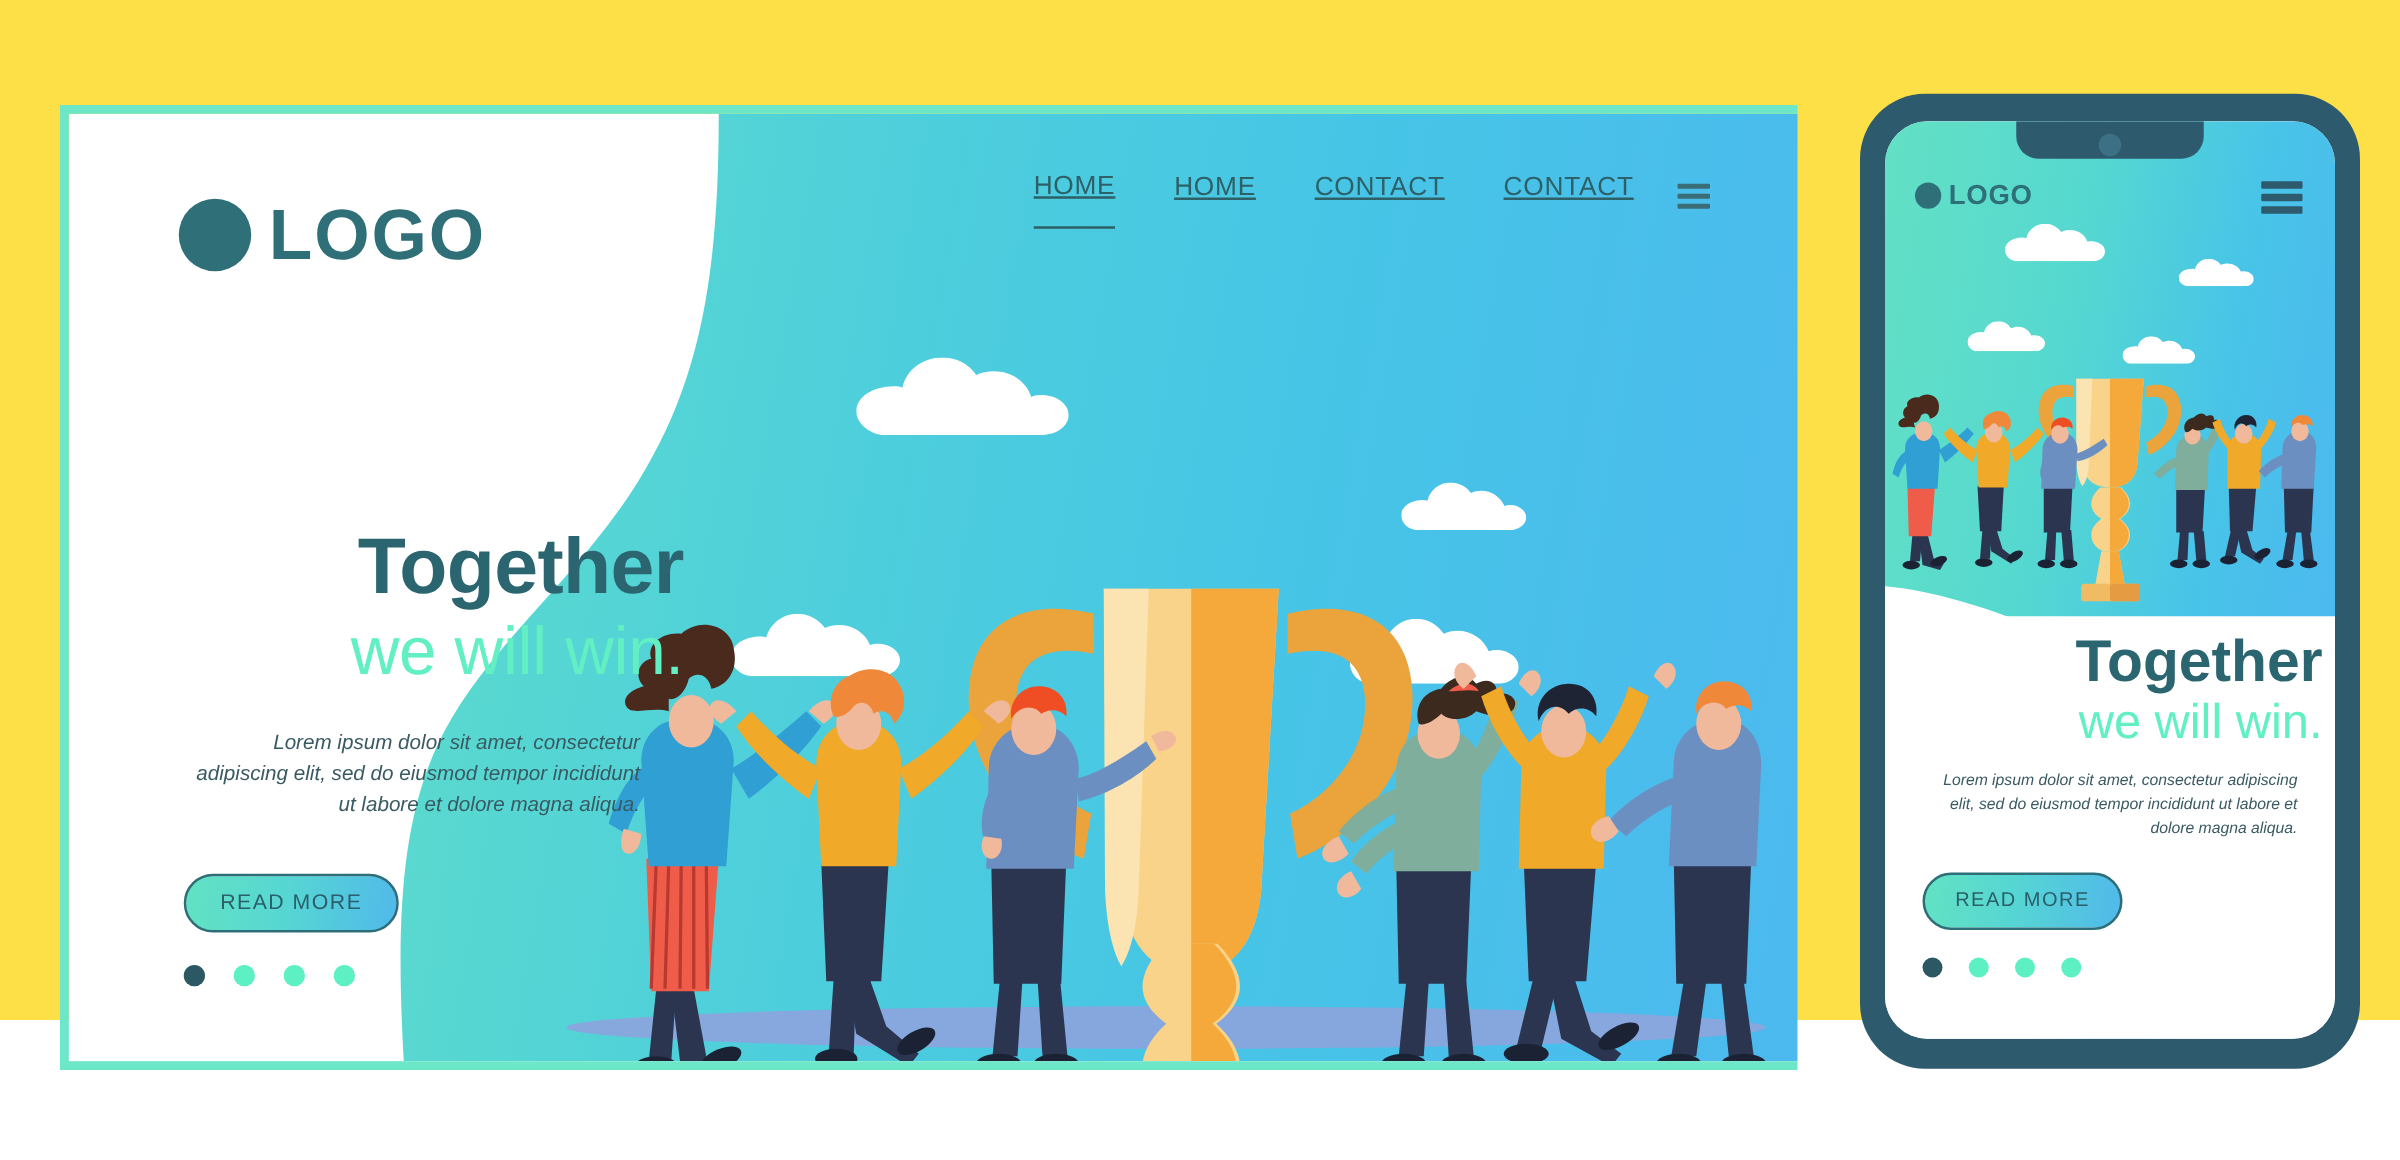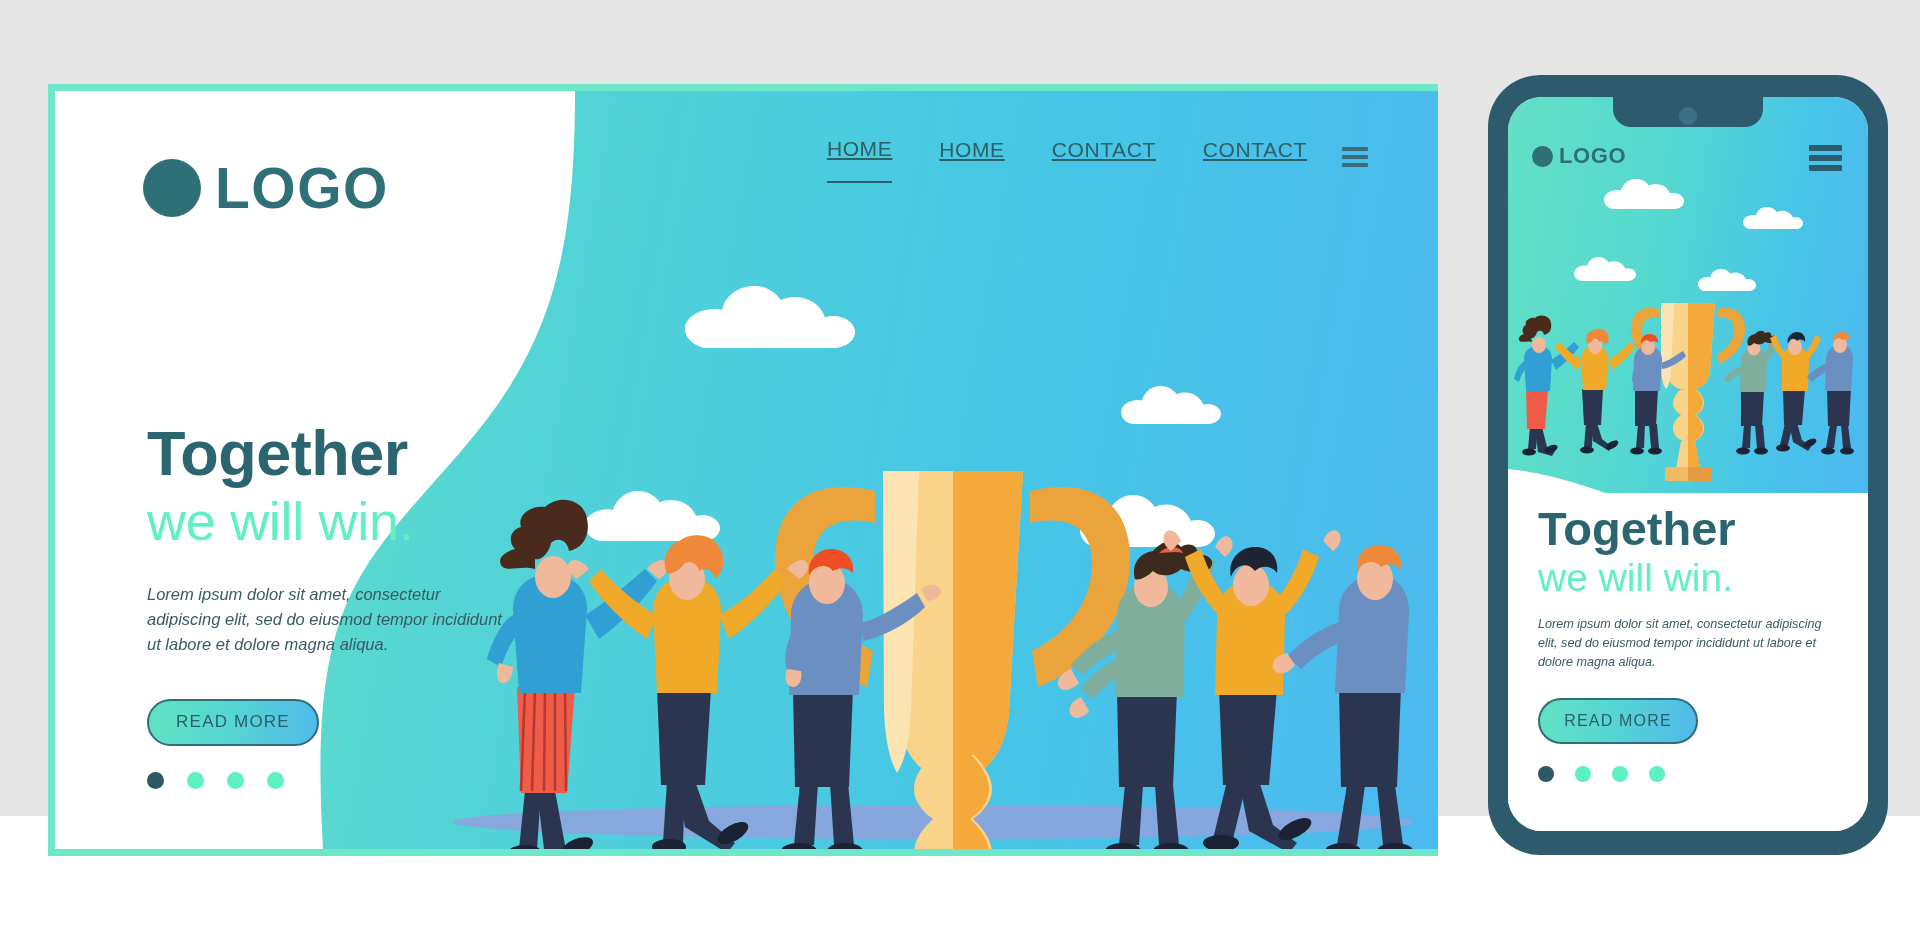--- a/index.html
+++ b/index.html
@@ -2,21 +2,21 @@
 <html><head>
 <meta charset="utf-8">
 <style>
   * { box-sizing: border-box; margin: 0; padding: 0; }
   html, body {
     width: 1920px; height: 928px;
     background: #ffffff;
     font-family: "Liberation Sans", sans-serif;
     overflow: hidden;
   }
-  .stage { position: relative; width: 1920px; height: 816px; background: #e5e5e5; }
+  .stage { position: relative; width: 1920px; height: 816px; background: #fde047; text-align: right; }
 
   
   .desktop {
     position: absolute;
     left: 48px; top: 84px;
     width: 1390px; height: 772px;
   }
   .desktop-frame {
     position: absolute; inset: 0;
     border-left: 7px solid #6ee7c8;

